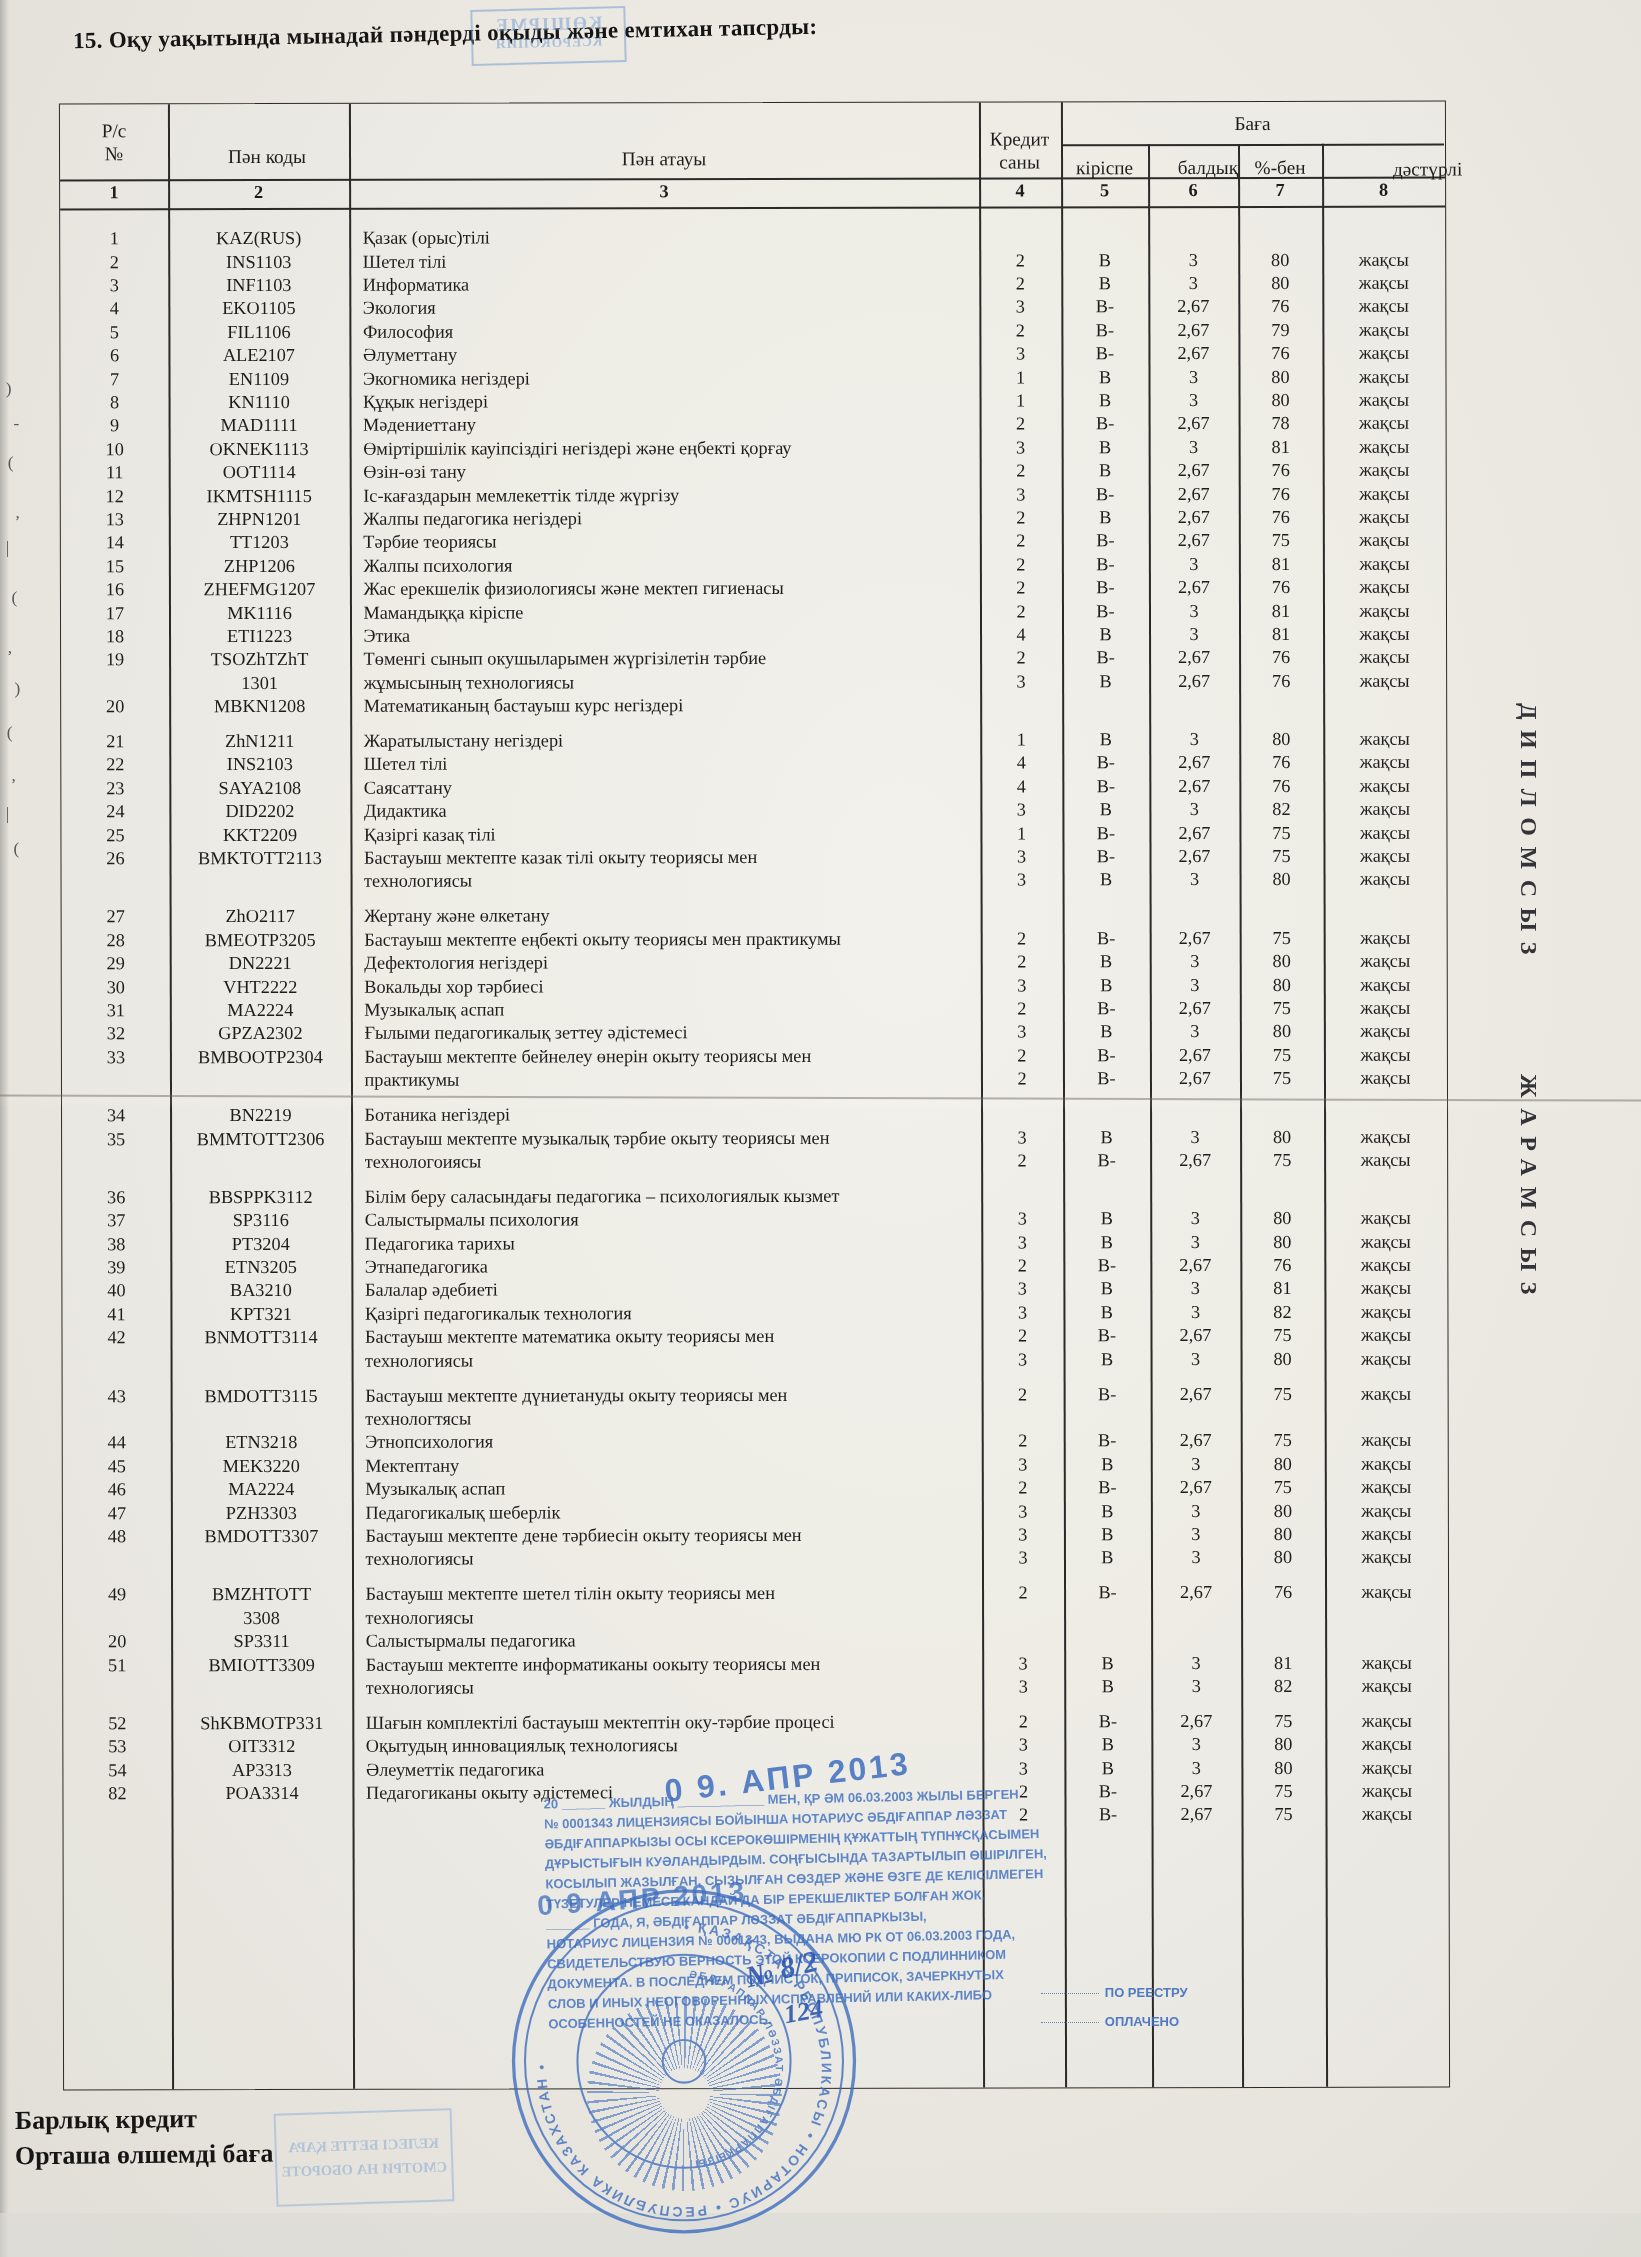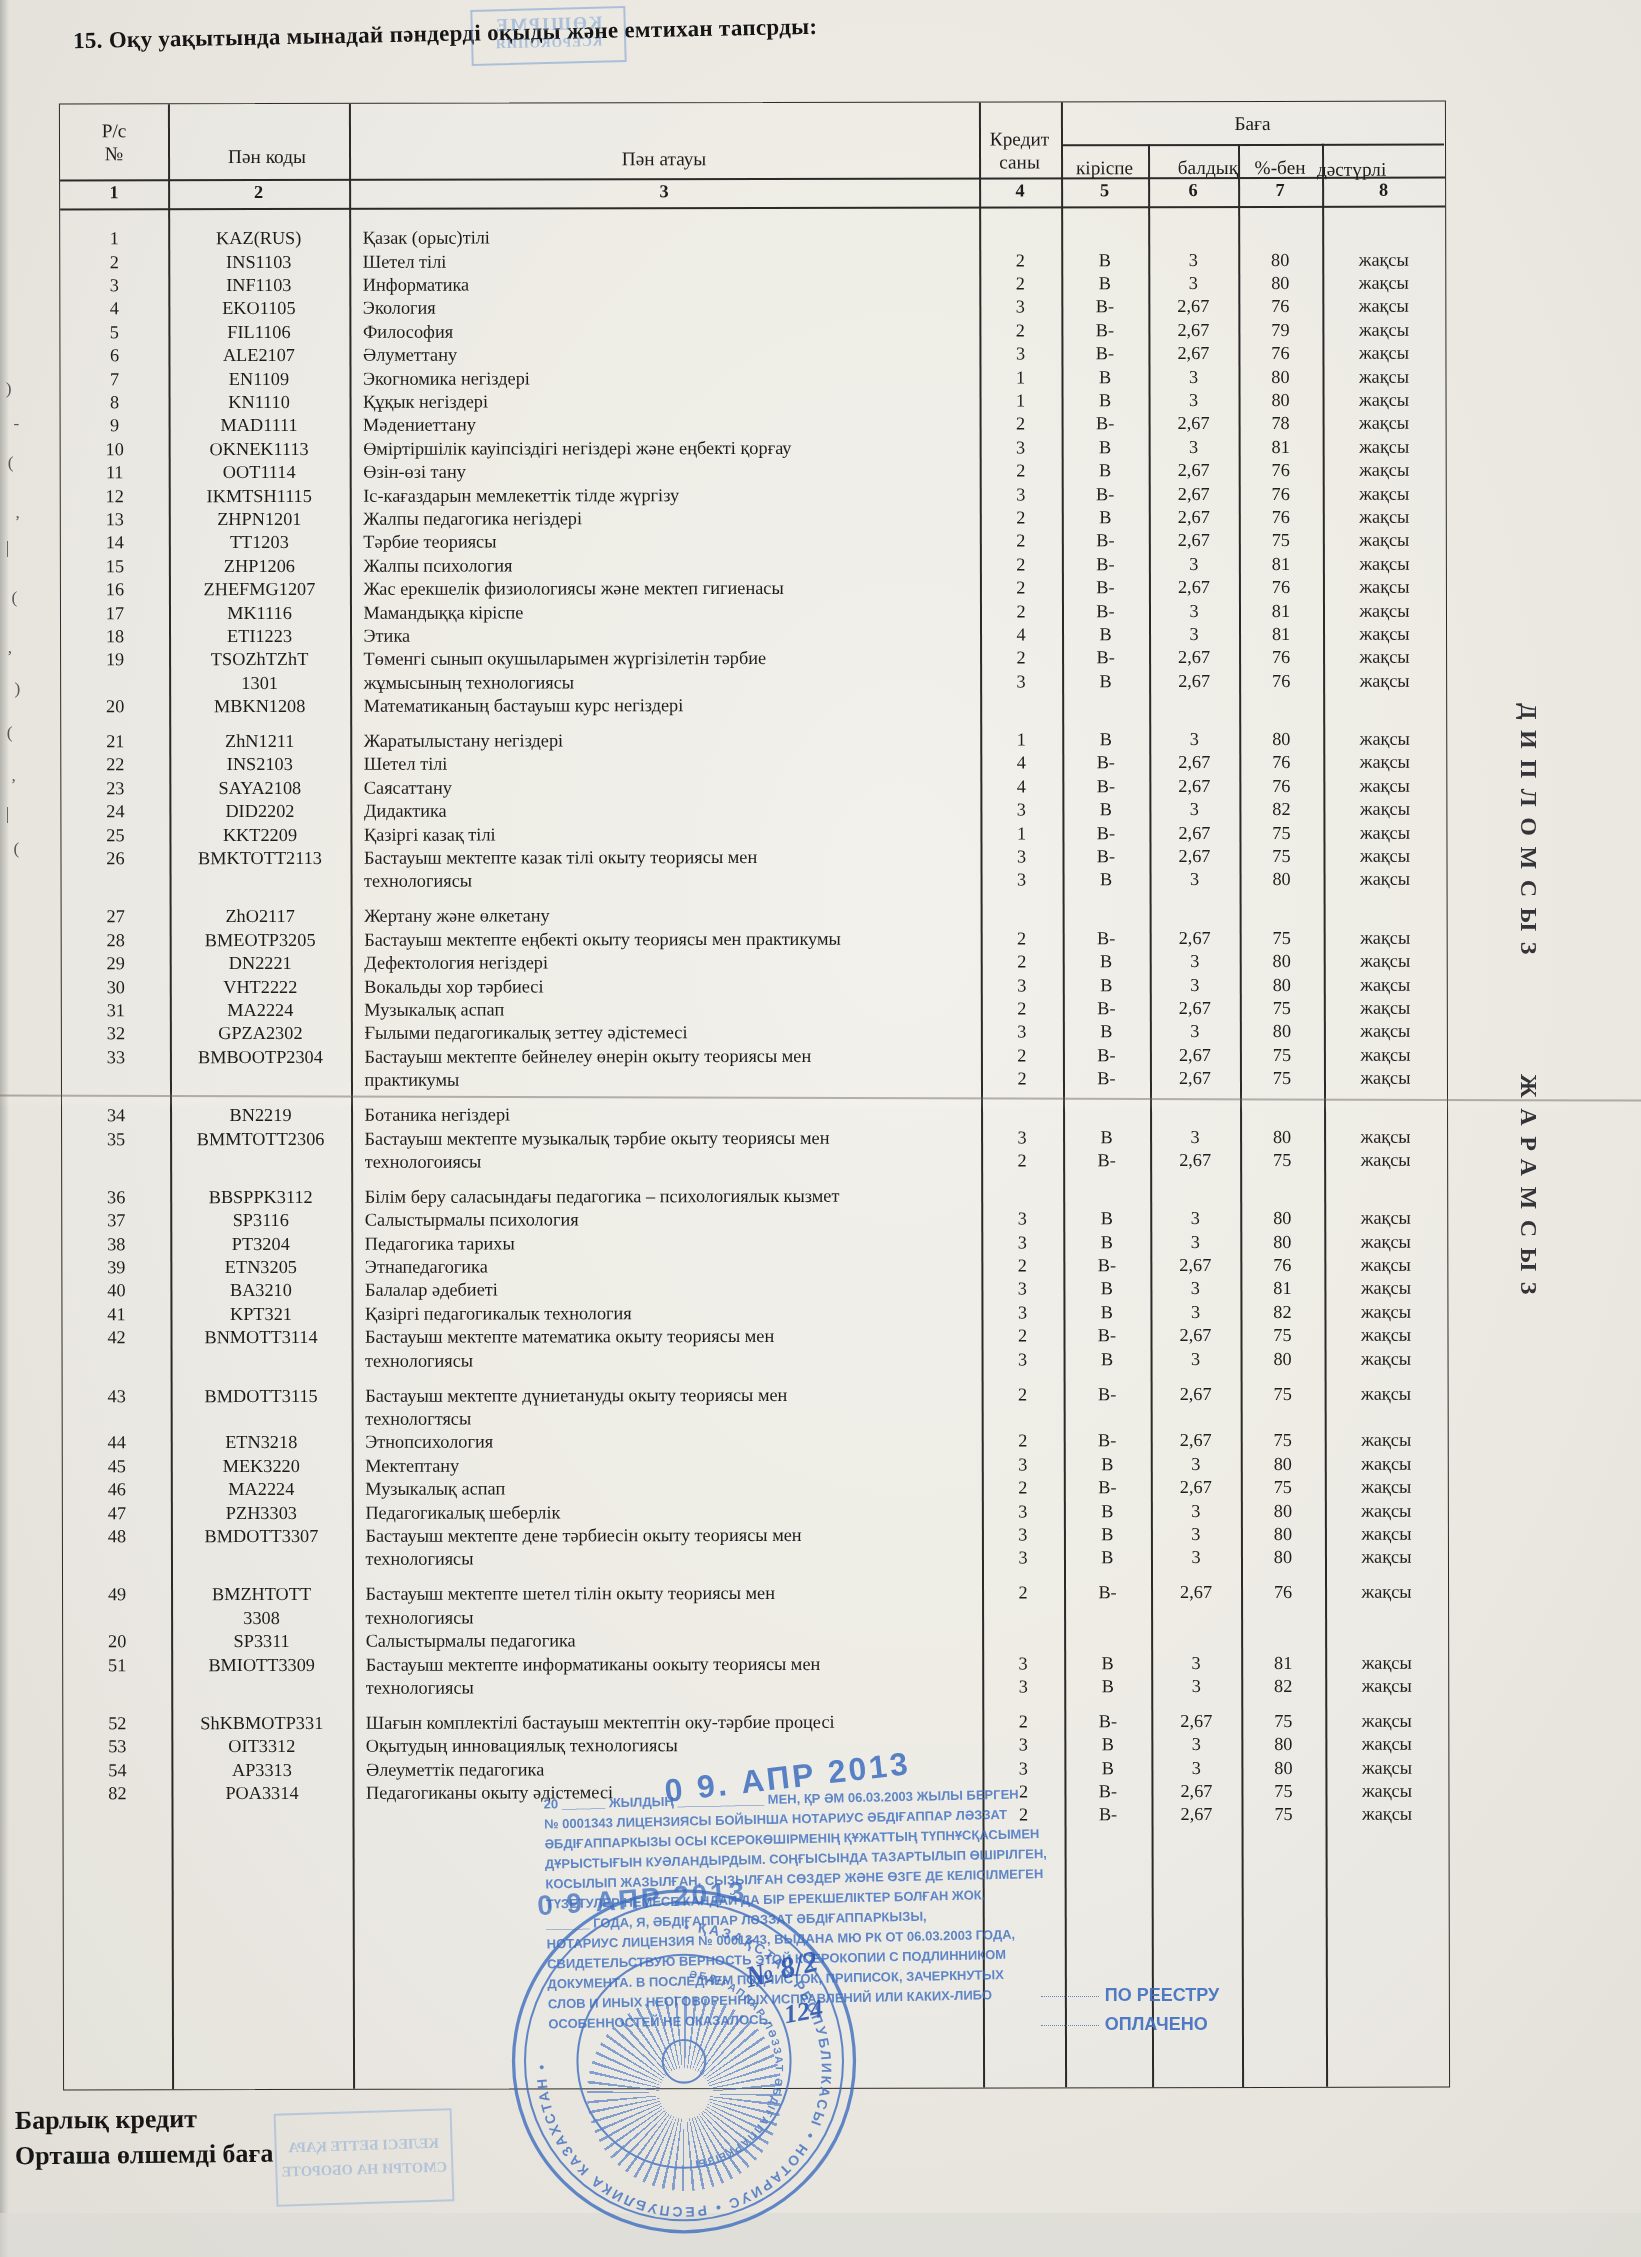--- a/index.html
+++ b/index.html
@@ -56,21 +56,21 @@
   .date-stamp{position:absolute;font-weight:bold;font-family:"Liberation Sans",sans-serif;
     color:#3e6ec0;letter-spacing:2.9px;opacity:.85;}
   .date-top{left:664px;top:1759px;font-size:32px;transform:rotate(-6.5deg);}
   .date-bottom{left:537px;top:1883px;font-size:28px;transform:rotate(-4deg);opacity:.75;}
   .notary-stamp{
     position:absolute;left:546px;top:1788px;width:623px;transform:rotate(-1.2deg);
     font-family:"Liberation Sans",sans-serif;font-weight:bold;color:rgba(62,110,192,.88);
     font-size:13px;line-height:20px;opacity:.92;
   }
   .registry{position:absolute;left:1041px;font-family:"Liberation Sans",sans-serif;font-weight:bold;
-    color:rgba(62,110,192,.9);font-size:18px;}
+    color:rgba(62,110,192,.9);font-size:13px;}
   .registry::before{content:"";display:inline-block;width:58px;border-bottom:1.9px dotted rgba(62,110,192,.8);margin-right:5.8px;vertical-align:middle;}
   .handwriting{position:absolute;color:#2b55b0;font-style:italic;font-weight:bold;opacity:.9;}
   .hw1{left:745px;top:1952px;font-size:30px;transform:rotate(-14deg);}
   .hw2{left:784px;top:1997px;font-size:26px;transform:rotate(-10deg);}
   
   .seal-wrap{position:absolute;left:462px;top:1881px;width:444px;height:377px;opacity:.8;}
   .seal-rays{
     position:absolute;left:118px;top:108px;width:209px;height:209px;border-radius:50%;
     background:repeating-conic-gradient(rgba(62,110,192,.75) 0deg 1.6deg, rgba(62,110,192,0) 1.6deg 6deg);
     -webkit-mask:radial-gradient(circle, transparent 0 25px, #000 26px 97px, transparent 98px);
@@ -112,21 +112,21 @@
   <div class="hlabel" style="left:108px;width:198px;top:41px;">Пән коды</div>
   <div class="hlabel" style="left:289px;width:630px;top:44px;">Пән атауы</div>
   <div class="hlabel" style="left:911px;width:97px;top:25px;">
     <div>Кредит</div>
     <div>саны</div>
   </div>
   <div class="hlabel" style="left:1001px;width:383px;top:9.7px;">Баға</div>
   <div class="hlabel" style="left:1001px;width:87px;top:54px;">кіріспе</div>
   <div class="hlabel" style="left:1088px;width:90px;top:54px;text-align:right;">балдық</div>
   <div class="hlabel" style="left:1178px;width:84px;top:54px;">%-бен</div>
-  <div class="hlabel" style="left:1230px;width:123px;top:56px;">дәстүрлі</div>
+  <div class="hlabel" style="left:1306px;width:123px;top:56px;">дәстүрлі</div>
 
   <div class="num-row">
       <div>1</div>
       <div>2</div>
       <div>3</div>
       <div>4</div>
       <div>5</div>
       <div>6</div>
       <div>7</div>
       <div>8</div>

